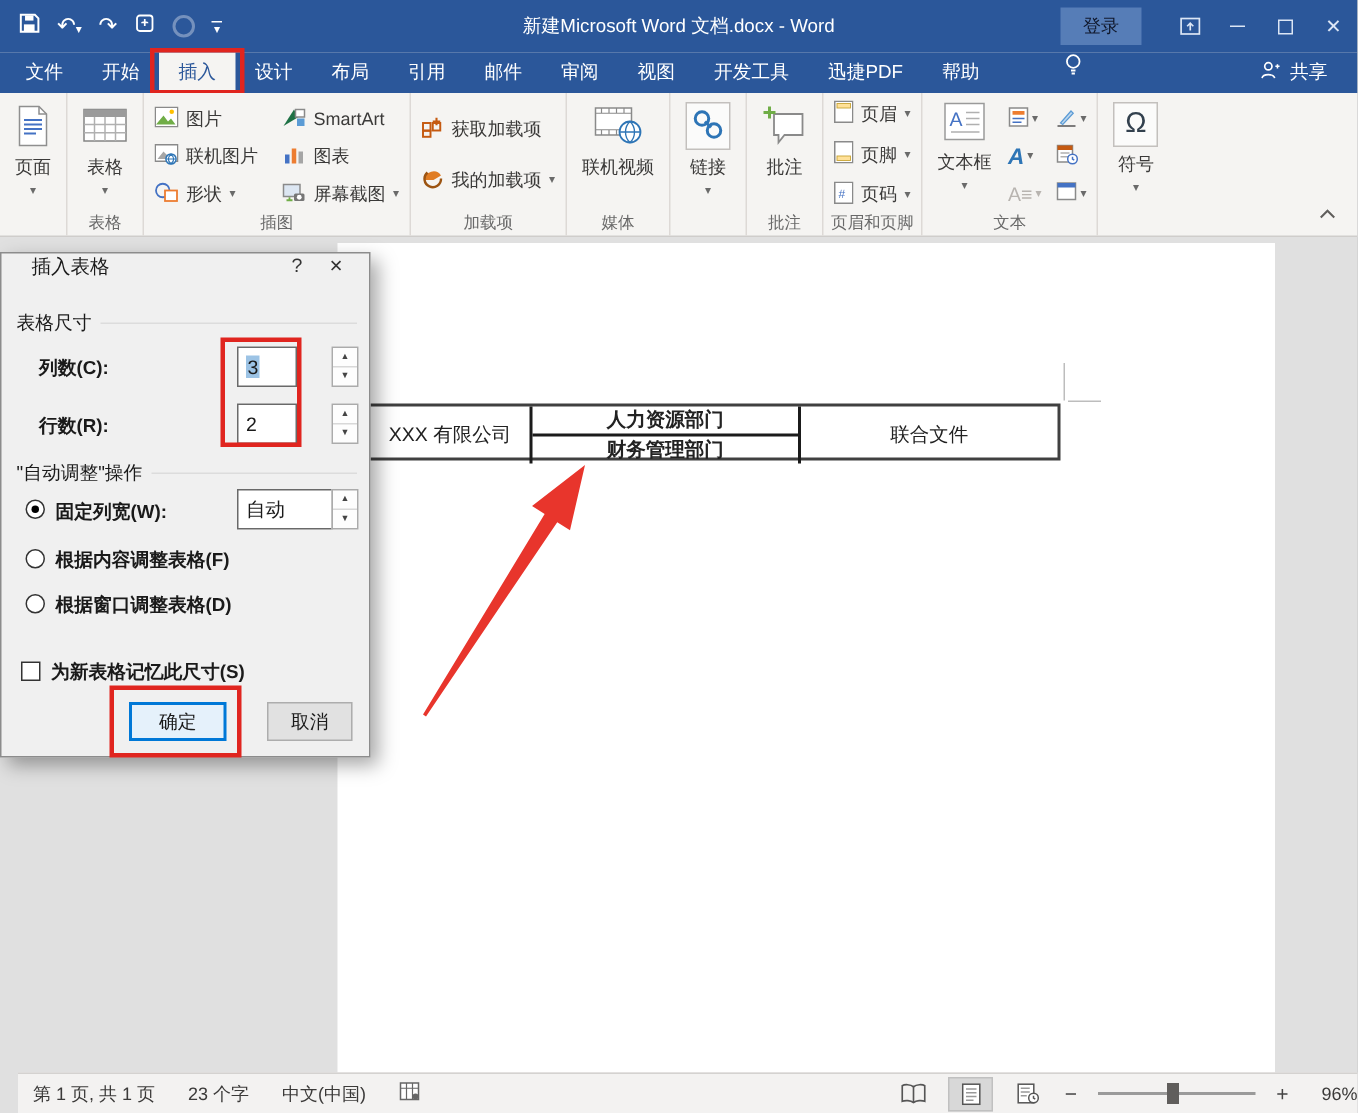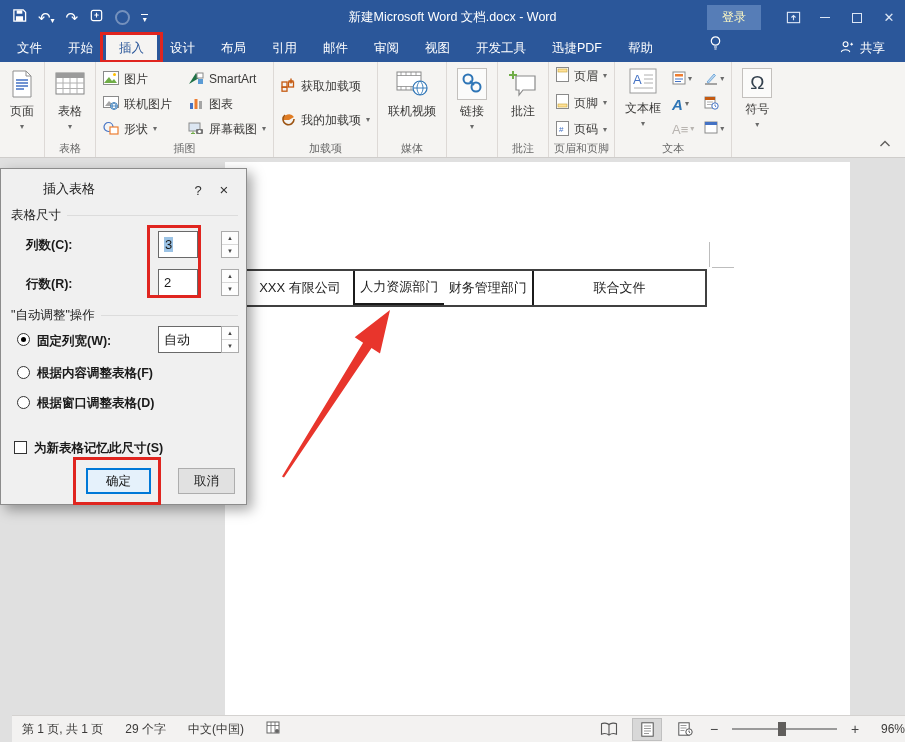--- a/index.html
+++ b/index.html
@@ -10,21 +10,21 @@
   
   .titlebar { position:absolute; top:0; left:0; width:905px; height:35px; background:#2b579a; color:#fff;
               display:flex; align-items:center; }
   .qat { display:flex; align-items:center; gap:11px; margin-left:12px; z-index:2; }
   .qat .g { font-size:15px; color:#fff; line-height:1; }
   .qat .fade-circle { width:15px; height:15px; border:2px solid rgba(255,255,255,.35); border-radius:50%; }
   .qat .custom { display:flex; flex-direction:column; align-items:center; font-size:8px; line-height:5px; }
   .qat .custom i { display:block; width:7px; border-top:1.5px solid #fff; margin-bottom:2px; }
   .tb-title { position:absolute; left:0; right:0; text-align:center; font-size:12.5px; color:#fff; pointer-events:none; }
   .tb-right { margin-left:auto; display:flex; align-items:center; z-index:2; }
-  .signin { background:#567db7; color:#fef9c3; font-size:12px; padding:4px 15px; margin-right:16px; }
+  .signin { background:#567db7; color:#0f172a; font-size:12px; padding:4px 15px; margin-right:16px; }
   .winbtn { width:32px; height:26px; display:flex; align-items:center; justify-content:center; color:#dce6f5; font-size:13px; }
   .winbtn .sq { width:10px; height:10px; border:1px solid #dce6f5; }
   .winbtn .mn { width:10px; border-top:1px solid #dce6f5; }
 
   
   .tabrow { position:absolute; top:35px; left:0; width:905px; height:27px; background:#2b579a; display:flex;
             align-items:stretch; color:#fff; font-size:12.5px; padding-left:4px; }
   .tab { display:flex; align-items:center; padding:0 13px; cursor:default; white-space:nowrap; }
   .tab.active { background:#f5f4f2; color:#2b579a; position:relative; }
   .ring-tab { position:absolute; left:-6px; right:-6px; top:-3px; bottom:-1px; border:3px solid #e0251f; pointer-events:none; }
@@ -49,30 +49,30 @@
   .collapse-ribbon { position:absolute; right:14px; bottom:5px; }
   .gray { color:#b8b4b0; }
 
   
   .docarea { position:absolute; top:158px; left:0; width:905px; height:557px; background:#e0e0e0; }
   .page { position:absolute; left:225px; top:4px; width:625px; height:553px; background:#fff; }
   .cropmark { position:absolute; background:#bdbdbd; }
   .doc-table { position:absolute; left:245px; top:111px; width:462px; height:38px; border:2px solid #404040;
                display:grid; grid-template-columns:108px 177px 173px; font-size:13px; color:#222; }
   .dt-c1 { border-right:2px solid #1b1b1b; display:flex; align-items:center; justify-content:center; }
-  .dt-c2 { display:flex; flex-direction:row; }
+  .dt-c2 { display:flex; flex-direction:column;font-weight:bold; }
   .dt-c2 div { flex:1; display:flex; align-items:center; justify-content:center; }
   .dt-c2 div:first-child { border-bottom:2px solid #1b1b1b; }
   .dt-c3 { border-left:2px solid #1b1b1b; display:flex; align-items:center; justify-content:center; }
   .arrow-svg { position:absolute; left:0; top:0; pointer-events:none; }
 
   
   .dialog { position:absolute; left:0; top:168px; width:247px; height:337px; background:#f0f0f0;
             border:1px solid #8c8c8c; box-shadow:5px 5px 12px rgba(0,0,0,.35); z-index:50; font-size:12.5px; color:#1a1a1a; }
-  .dlg-titlebar { display:flex; align-items:flex-end; height:29px; padding:0 8px 0 7px;margin-left:35px; }
+  .dlg-titlebar { display:flex; align-items:flex-start; height:29px; padding:0 8px 0 20px; }
   .dlg-title { flex:1; font-size:13px; }
   .dlg-help { width:24px; text-align:center; font-size:13px; color:#333; }
   .dlg-close { width:28px; text-align:center; font-size:15px; color:#333; }
   .sect { position:absolute; left:10px; right:8px; display:flex; align-items:center; gap:6px; color:#1a1a1a; }
   .sect i { flex:1; border-top:1px solid #dcdcdc; }
   .dlbl { position:absolute; white-space:nowrap;font-weight:bold; }
   .dinput { position:absolute; width:40px; height:27px; background:#fff; border:1px solid #696969;
             display:flex; align-items:center; padding-left:5px; font-size:13px; }
   .dinput .sel { background:#9cc3e5; padding:0 1px; }
   .spin { position:absolute; width:18px; height:27px; border:1px solid #ababab; background:#fdfdfd;
@@ -504,21 +504,21 @@
     <span class="dlbl" style="left:33px; top:271px;">为新表格记忆此尺寸(S)</span>
 
     <div class="dbtn focus" style="left:85px; top:299px; width:65px;">确定</div>
     <div class="dbtn" style="left:177px; top:299px; width:57px;">取消</div>
 
     <span class="ring" style="left:72px; top:288px; width:88px; height:48px;"></span>
   </div>
 
   <div class="statusbar">
     <span class="sb-item">第 1 页, 共 1 页</span>
-    <span class="sb-item">29 个字</span>
+    <span class="sb-item">23 个字</span>
     <span class="sb-item">中文(中国)</span>
     <span class="sb-item"><svg width="14" height="13" viewBox="0 0 14 13">
           <rect x="1" y="1" width="12" height="11" fill="#fff" stroke="#666"></rect>
           <path d="M1 4.5h12M5 1v11M9 1v11" stroke="#666" stroke-width=".8"></path>
           <circle cx="11" cy="10" r="2" fill="#666"></circle>
         </svg></span>
 
     <span class="sb-right">
       <span class="viewbtn">
           <svg width="18" height="14" viewBox="0 0 18 14">

